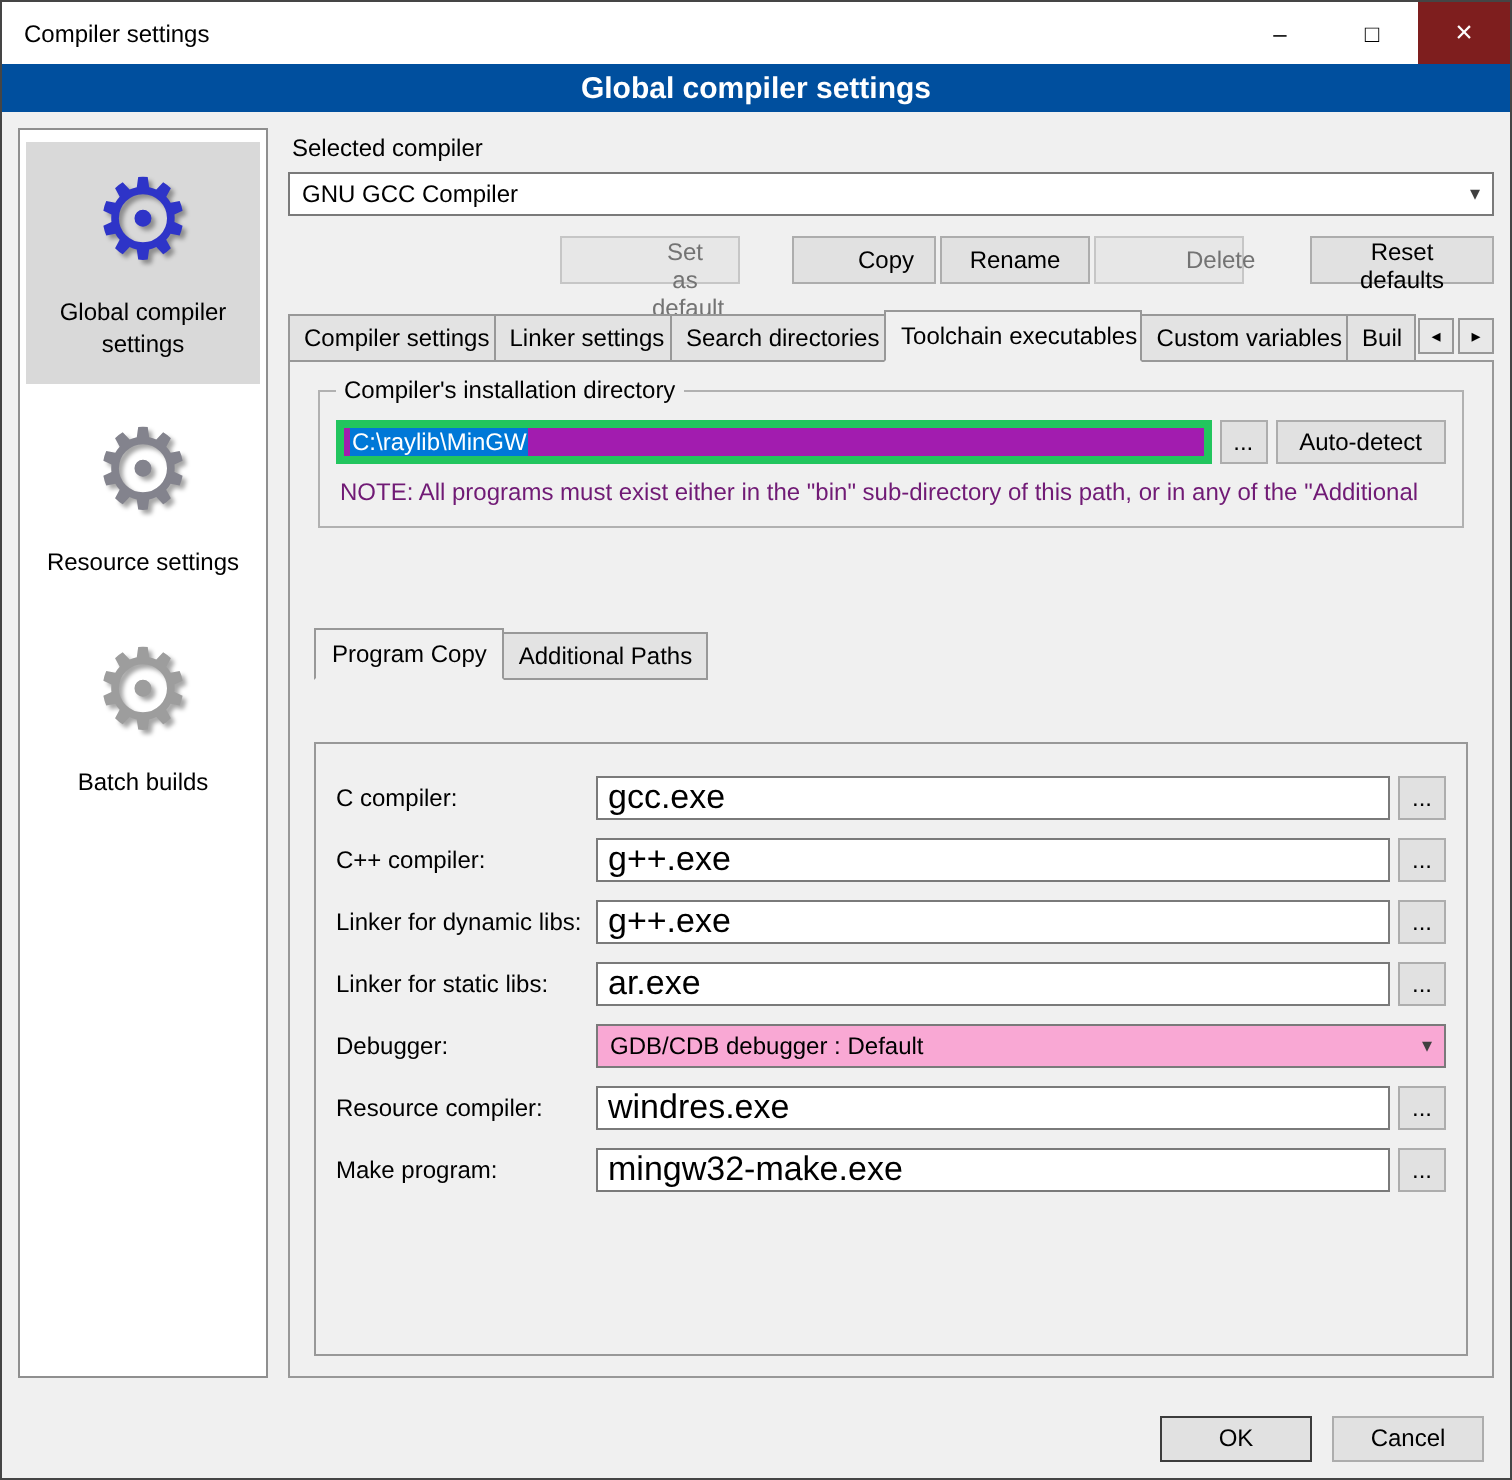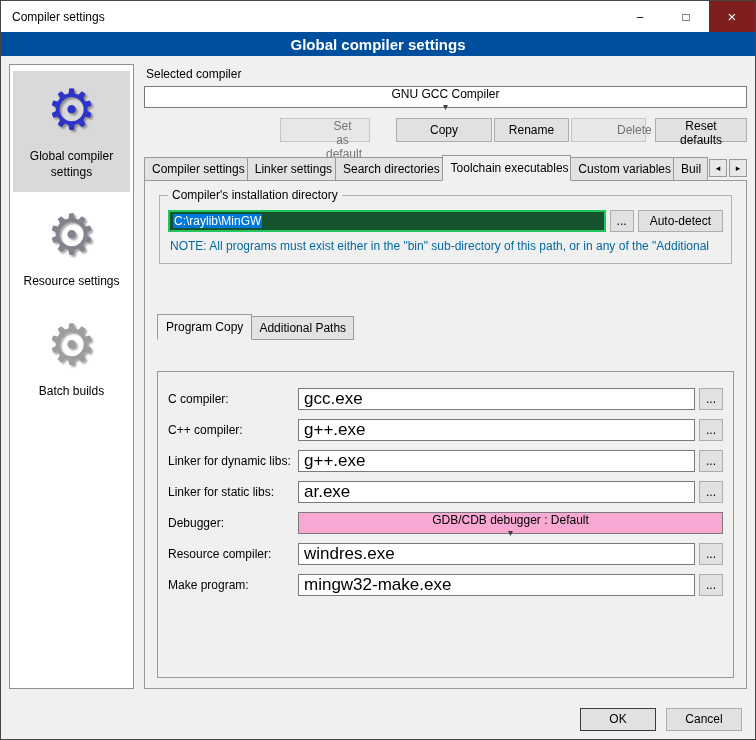--- a/index.html
+++ b/index.html
@@ -31,30 +31,30 @@
   .icon-global  { color:#2e34c8; }
   .icon-profiler{ color:#83838d; }
   .icon-batch   { color:#9d9d9d; }
   .side-label { display:block; margin-top:8px; line-height:1.3; }
 
   
   .main { flex:1; margin-left:10px; display:flex; flex-direction:column; min-width:0; }
   .section-label { margin:3px 0 5px 2px; }
 
   .combo { height:22px; border:1px solid #7a7a7a; background:#fff; display:flex; align-items:center;
-           justify-content:space-between; padding:0 6px; cursor:default;flex-direction:column; }
+           justify-content:space-between; padding:0 6px; cursor:default; }
   .combo .arrow { color:#404040; font-size:10px; }
   .combo.gray { background:#f9a8d4; }
 
   .btn { height:24px; background:#e1e1e1; border:1px solid #adadad; font-family:"Liberation Sans",sans-serif;
          font-size:12px; padding:0 10px; cursor:default; }
   .btn.disabled { color:#737373; background:#e7e7e7; border-color:#c6c6c6;padding-left:45px; }
   .btn-row { display:flex; align-items:center; margin:10px 0 13px; gap:2px; }
   .btn-setdefault { margin-left:136px; width:90px; }
-  .btn-copy { margin-left:24px; width:96px; }
+  .btn-copy { margin-left:24px; width:72px;text-align:right; }
   .btn-rename { width:75px; }
   .btn-delete { width:75px; }
   .btn-reset { margin-left:auto; width:92px; }
 
   
   .tabstrip { display:flex; align-items:flex-end; position:relative; padding-right:40px; flex:0 0 auto; }
   .tab { padding:4px 7px; background:#e3e3e3; border:1px solid #989898; margin-right:-1px; margin-bottom:-1px;
          white-space:nowrap; position:relative; z-index:1; cursor:default; overflow:hidden; }
   .tab.active { background:#f0f0f0; border-bottom-color:#f0f0f0; padding:5px 8px; z-index:3; }
   .tab.clipped { max-width:42px; text-overflow:clip; }
@@ -62,26 +62,26 @@
   .tab-arrow { width:18px; height:18px; border:1px solid #989898; background:#e8e8e8; margin-left:2px;
                display:flex; align-items:center; justify-content:center; font-size:9px; cursor:default; }
 
   .tabpage { border:1px solid #989898; background:#f0f0f0; flex:1; min-height:0; position:relative; z-index:0;
              padding:12px 12px 10px; display:flex; flex-direction:column;gap:32px; }
 
   
   .groupbox { border:1px solid #b1b1b1; position:relative; margin:2px 2px 6px; padding:14px 8px 8px; flex:0 0 auto; }
   .groupbox .legend { position:absolute; top:-8px; left:8px; background:#f0f0f0; padding:0 4px; }
   .dir-row { display:flex; align-items:center; gap:4px; }
-  .dir-input { flex:1; height:22px; border:2px solid #22c55e; background:#14532d; display:flex; align-items:center;
+  .dir-input { flex:1; height:22px; border:4px solid #22c55e; background:#a21caf; display:flex; align-items:flex-start;
                padding:0 3px; overflow:hidden; white-space:nowrap; cursor:text; }
   .dir-input .sel { background:#0078d7; color:#fff; padding:0 1px; }
   .small-btn { width:24px; height:22px; padding:0; flex:0 0 auto; }
   .autodetect-btn { height:22px; flex:0 0 auto; padding:0 11px; }
-  .note { color:#0369a1; margin:7px 2px 2px; white-space:nowrap; overflow:hidden; }
+  .note { color:#701a75; margin:7px 2px 2px; white-space:nowrap; overflow:hidden; }
 
   
   .subtabs { display:flex; align-items:flex-end; margin-top:12px; flex:0 0 auto; position:relative; z-index:2; }
   .subpage { border:1px solid #989898; background:#f0f0f0; flex:1; min-height:0; padding:16px 10px 10px;
              position:relative; z-index:1; }
 
   .field-row { display:flex; align-items:center; margin-bottom:9px; }
   .field-label { width:130px; flex:0 0 auto; }
   .text-input { flex:1; height:22px; border:1px solid #7a7a7a; background:#fff; padding:0 5px;
                 font-family:"Liberation Sans",sans-serif; font-size:17px; }

